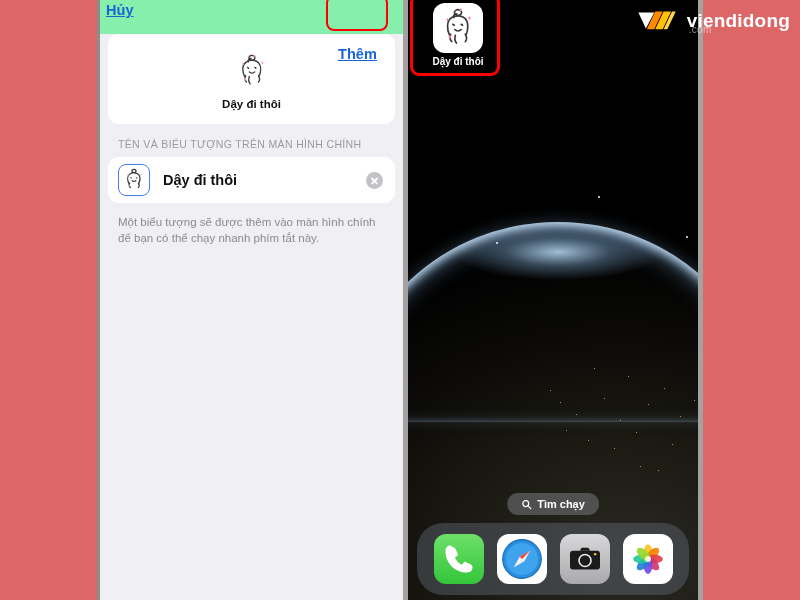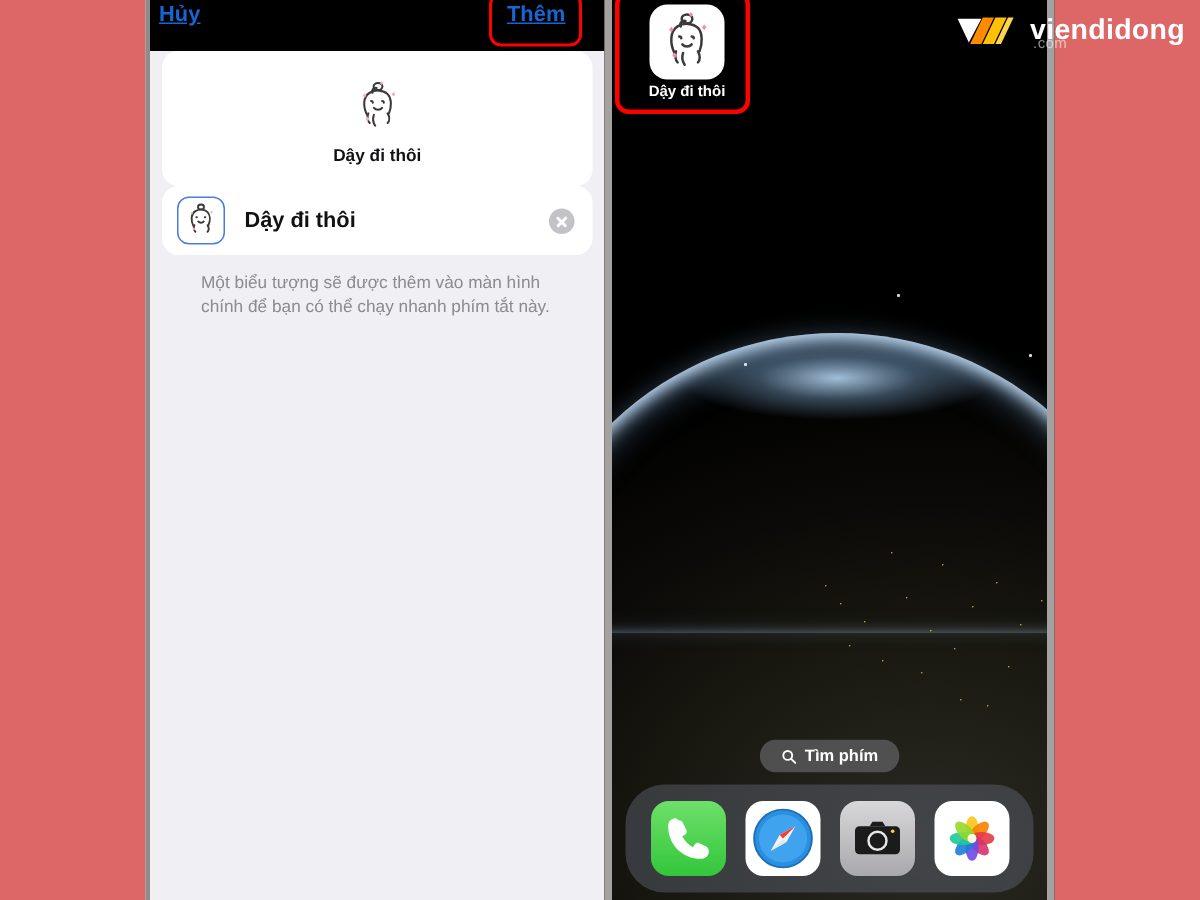--- a/index.html
+++ b/index.html
@@ -11,30 +11,30 @@
   body { background: #dd6766; position: relative; }
 
   
   #left-panel {
     position: absolute; left: 97px; top: 0; width: 306px; height: 600px;
     background: #f0eff4;
     border-left: 3px solid #8e8c8a;
   }
   #nav-bar {
     position: relative; height: 34px;
-    background: #000000;
+    background: #86efac;
   }
   .nav-link {
     position: absolute; top: 2px;
     font-size: 14.5px; font-weight: 700;
     color: #1766d6; text-decoration: underline;
     letter-spacing: .1px; cursor: pointer;
   }
   #cancel-link { left: 6px; }
-  #add-link { right: 26px; }
+  #add-link { right: 26px; margin-top: 44px; }
   #add-highlight {
     position: absolute; right: 15px; top: -5px;
     width: 62px; height: 36px;
     border: 2.5px solid #ff0000; border-radius: 8px;
     pointer-events: none;
   }
 
   .section-header {
     font-size: 10.5px; color: #9b9aa0; letter-spacing: .35px;
     padding: 14px 0 7px 18px; text-transform: uppercase;
@@ -57,21 +57,21 @@
   }
   #clear-button::before, #clear-button::after {
     content:""; position:absolute; left:4px; top:8px; width:9px; height:1.6px;
     background:#fff; border-radius:1px;
   }
   #clear-button::before { transform: rotate(45deg); }
   #clear-button::after  { transform: rotate(-45deg); }
 
   #footnote {
     font-size: 11.5px; line-height: 16px; color: #8a8a90;
-    padding: 11px 20px 0 34px;
+    padding: 11px 20px 0 18px;
   }
 
   
   .sc-icon { background: #fff; position: relative; flex: none; }
   .sc-icon svg { width: 100%; height: 100%; display: block; }
 
   #preview-icon { width: 44px; height: 44px; border-radius: 10px; }
   #row-icon { width: 32px; height: 32px; border-radius: 8px;
               border: 1.6px solid #4a7de2; }
 
@@ -182,20 +182,21 @@
           <path d="M13 16 l1.3-1.6 1.3 1.6 -1.3 1.8 z"></path>
           <path d="M34 15 l1.3-1.6 1.3 1.6 -1.3 1.8 z"></path>
           <path d="M15 33 l1.4-1.7 1.4 1.7 -1.4 1.9 z"></path>
           <path d="M25.5 7 l1.2-1.4 1.2 1.4 -1.2 1.6 z"></path>
         </g>
       </svg>
     </div>
     <div id="preview-name">Dậy đi thôi</div>
   </div>
 
+  <div class="section-header">TÊN VÀ BIỂU TƯỢNG TRÊN MÀN HÌNH CHÍNH</div>
 
   <div class="card" id="name-row">
     <div class="sc-icon" id="row-icon">
       <svg viewBox="0 0 48 48">
         <g fill="none" stroke="#3a3a3a" stroke-width="2" stroke-linecap="round" stroke-linejoin="round">
           <path d="M16 30 C13 24 13 17 18 14 C22 11.5 28 12 31 15 C34 18 34 24 32 29"></path>
           <ellipse cx="24" cy="9.5" rx="3.2" ry="2.6"></ellipse>
           <path d="M19 20.5 h.6"></path>
             <path d="M28 20.5 h.6"></path>
           <path d="M21 25 C22.5 26.8 25.5 26.8 27 25"></path>
@@ -268,21 +269,21 @@
     </div>
     <div id="home-app-label">Dậy đi thôi</div>
   </div>
   <div id="home-app-highlight"></div>
 
   <div id="search-pill">
     <svg width="11" height="11" viewBox="0 0 16 16">
       <circle cx="6.7" cy="6.7" r="4.3" fill="none" stroke="#fff" stroke-width="1.8"></circle>
       <line x1="10" y1="10" x2="14" y2="14" stroke="#fff" stroke-width="1.8" stroke-linecap="round"></line>
     </svg>
-    <span class="txt">Tìm phím</span>
+    <span class="txt">Tìm chạy</span>
   </div>
 
   <div id="dock">
     <div class="dock-icon" id="dock-phone">
       <svg viewBox="0 0 48 48" width="50" height="50">
         <path d="M16 11 c-3 0-5 2-5 5 0 12 9 21 21 21 3 0 5-2 5-5 0-1.5-.7-2.3-2-3l-4-2c-1.3-.6-2.3-.3-3 .8l-1.2 1.8c-3-1.6-5.3-4-6.8-7l1.9-1.2c1-.7 1.3-1.7.7-3l-2-4c-.6-1.3-1.6-2-3-2z" fill="#fff"></path>
       </svg>
     </div>
     <div class="dock-icon" id="dock-safari">
       <svg viewBox="0 0 48 48" width="44" height="44">

